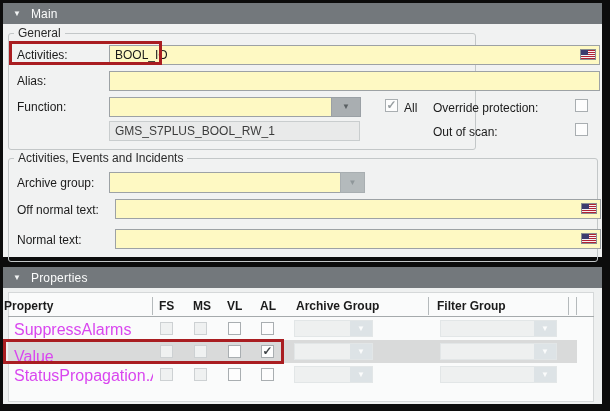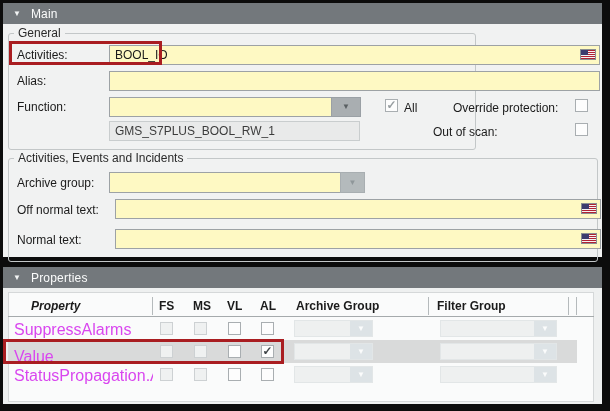--- a/index.html
+++ b/index.html
@@ -77,21 +77,21 @@
 
     <div class="lbl" style="left:14px; top:76px;">Function:</div>
     <input class="txt" style="left: 106px; top: 73px; width: 223px;" value="">
     <div class="dd-btn" style="left:328px; top:73px; width:30px; height:20px;">
       <span>▼</span>
     </div>
     <div class="cb" style="left:382px; top:75px;">
       <span class="check gray">✓</span>
     </div>
     <div class="lbl" style="left:401px; top:77px;">All</div>
-    <div class="lbl" style="left:450px; top:77px;">Override protection:</div>
+    <div class="lbl" style="left:430px; top:77px;">Override protection:</div>
     <div class="cb" style="left:572px; top:75px;"></div>
 
     <div class="txt ro" style="left:106px; top:97px; width:251px; line-height:18px;">GMS_S7PLUS_BOOL_RW_1</div>
     <div class="lbl" style="left:430px; top:101px;">Out of scan:</div>
     <div class="cb" style="left:572px; top:99px;"></div>
 
     <div class="groupbox" style="left:5px; top:134px; width:590px; height:104px;text-align:center;">
       <span class="groupbox-legend">Activities, Events and Incidents</span>
     </div>
 
@@ -115,21 +115,21 @@
   <div class="section-header" style="top:267px;">
     <span class="tri">▼</span>
     <span class="title">Properties</span>
   </div>
   <div class="panel" style="top:288px; height:116px; background:#eef0f0;"></div>
 
   <div class="table"></div>
 
   <div class="rowsel"></div>
 
-  <div class="th" style="left:31px; top:299px;font-style:italic;">Property</div>
+  <div class="th" style="left:4px; top:299px;">Property</div>
   <div class="th" style="left:159px; top:299px;">FS</div>
   <div class="th" style="left:193px; top:299px;">MS</div>
   <div class="th" style="left:227px; top:299px;">VL</div>
   <div class="th" style="left:260px; top:299px;">AL</div>
   <div class="th" style="left:296px; top:299px;">Archive Group</div>
   <div class="th" style="left:437px; top:299px;">Filter Group</div>
   <div class="vsep" style="left:152px;"></div>
   <div class="vsep" style="left:428px;"></div>
   <div class="vsep" style="left:568px;"></div>
   <div class="vsep" style="left:576px;"></div>

